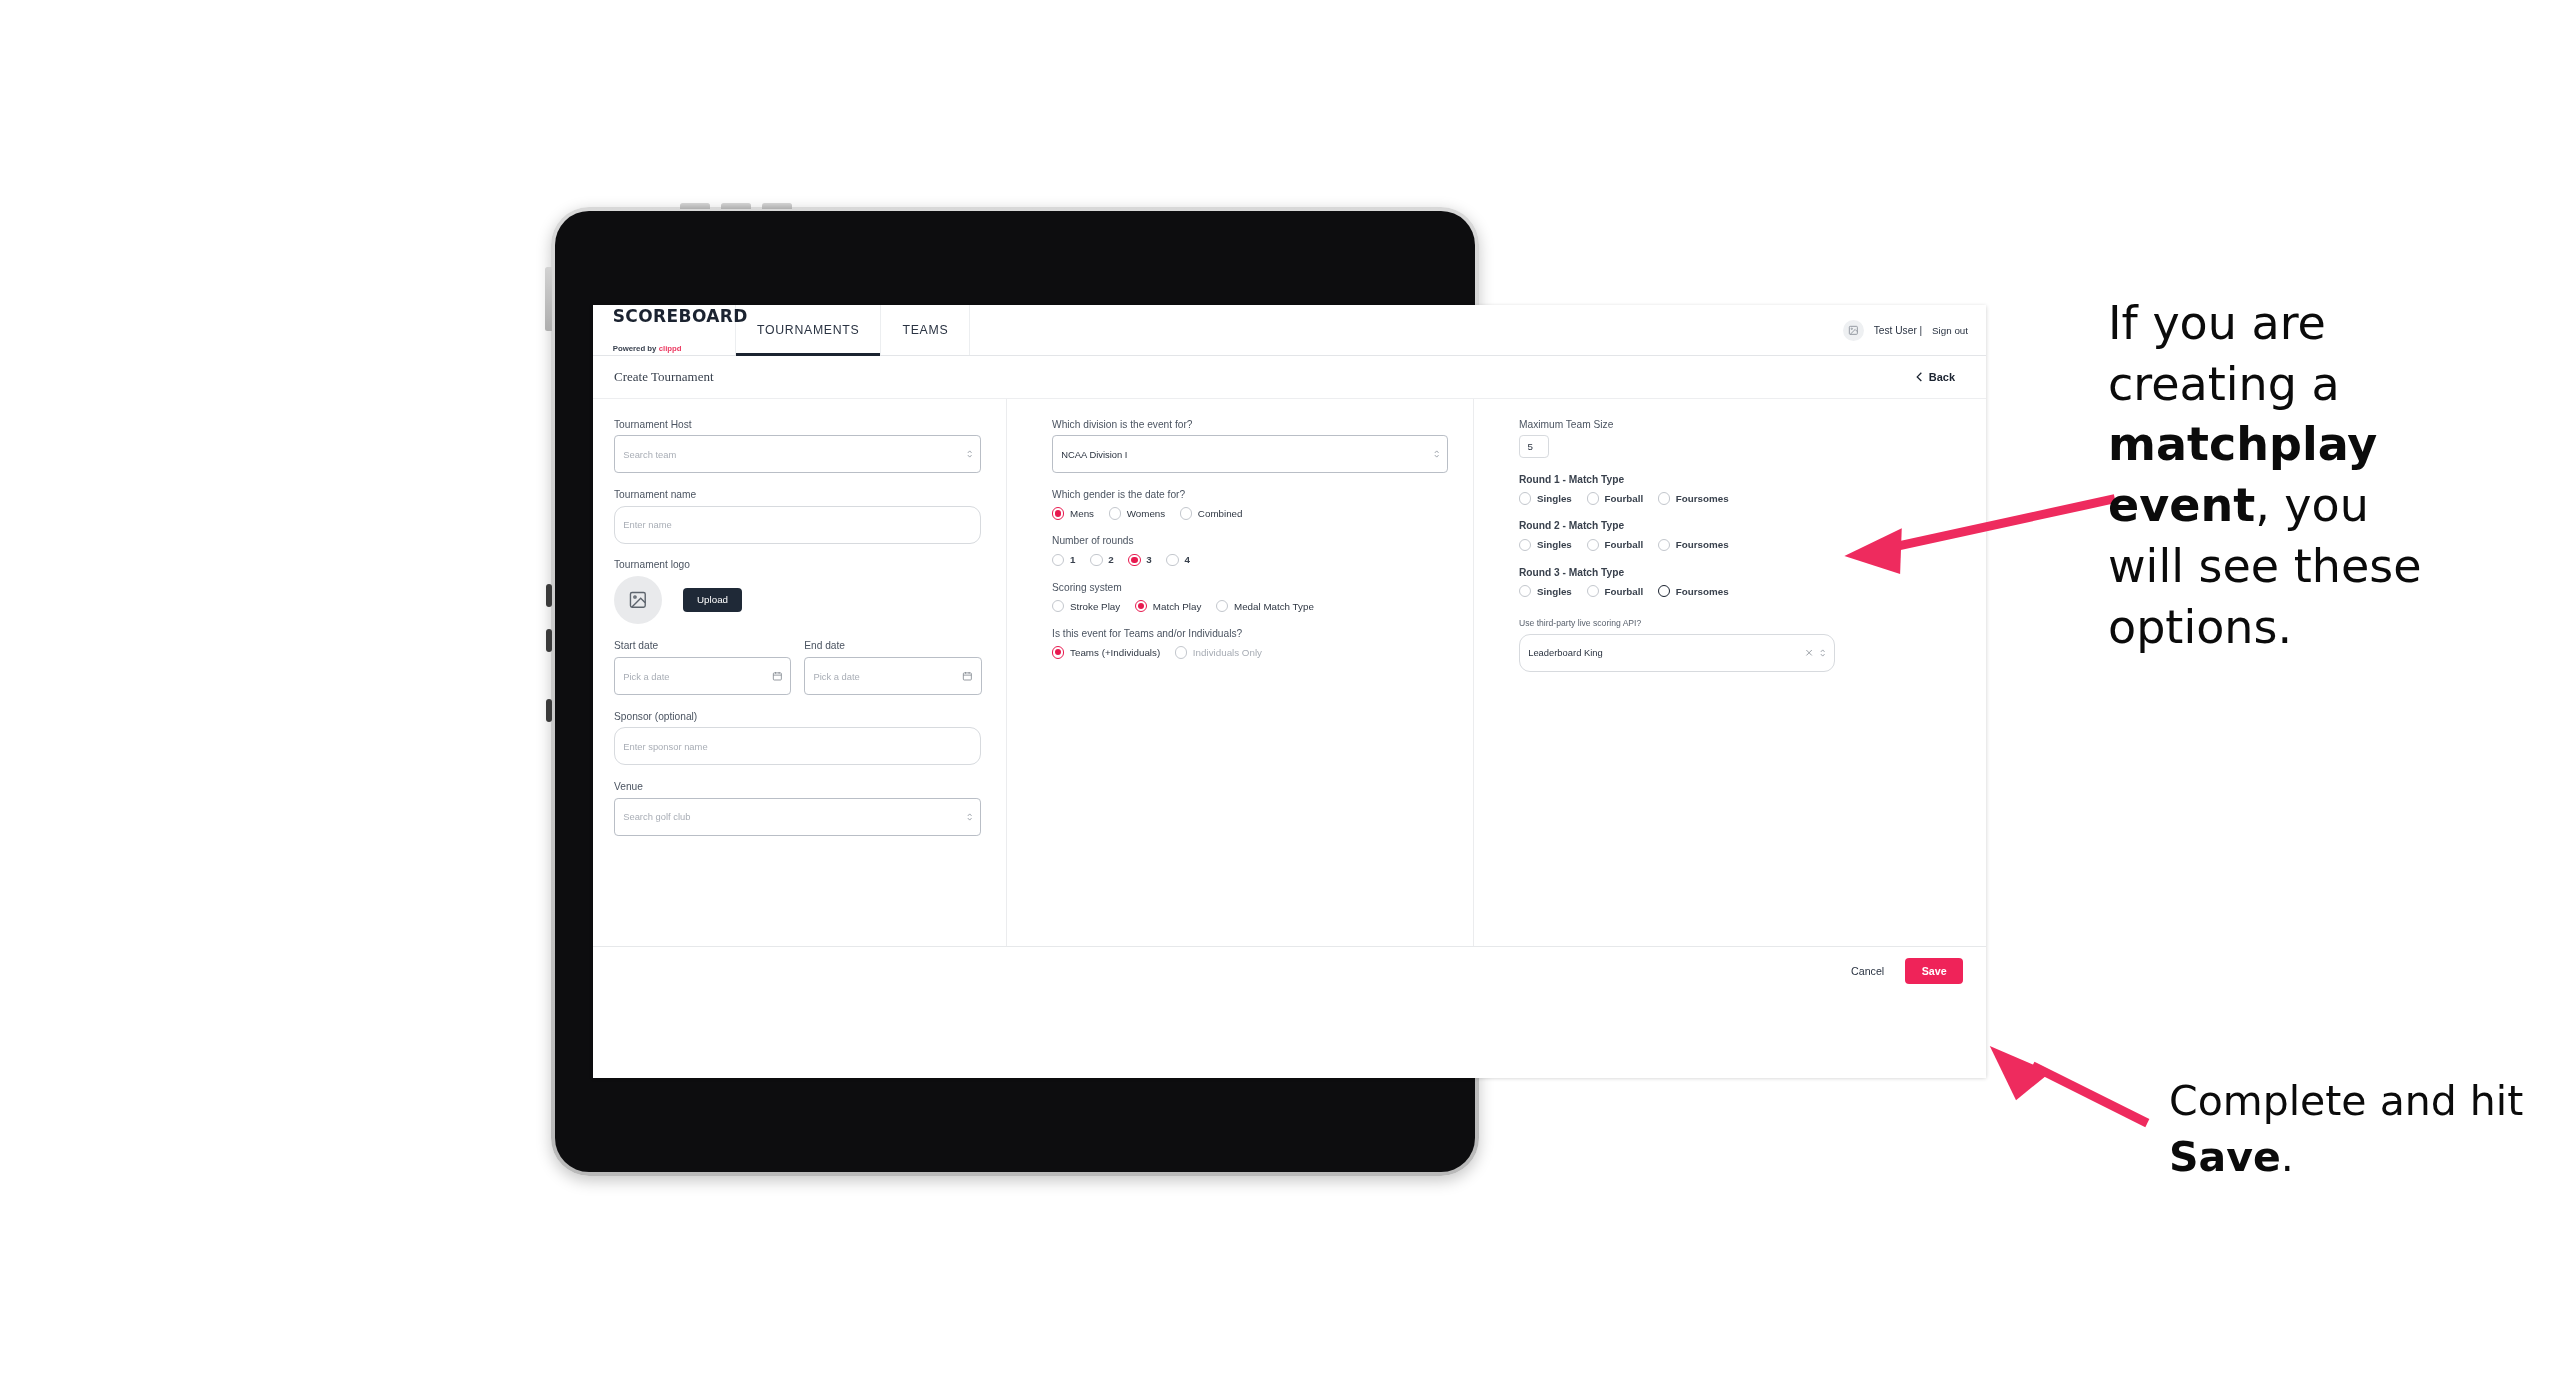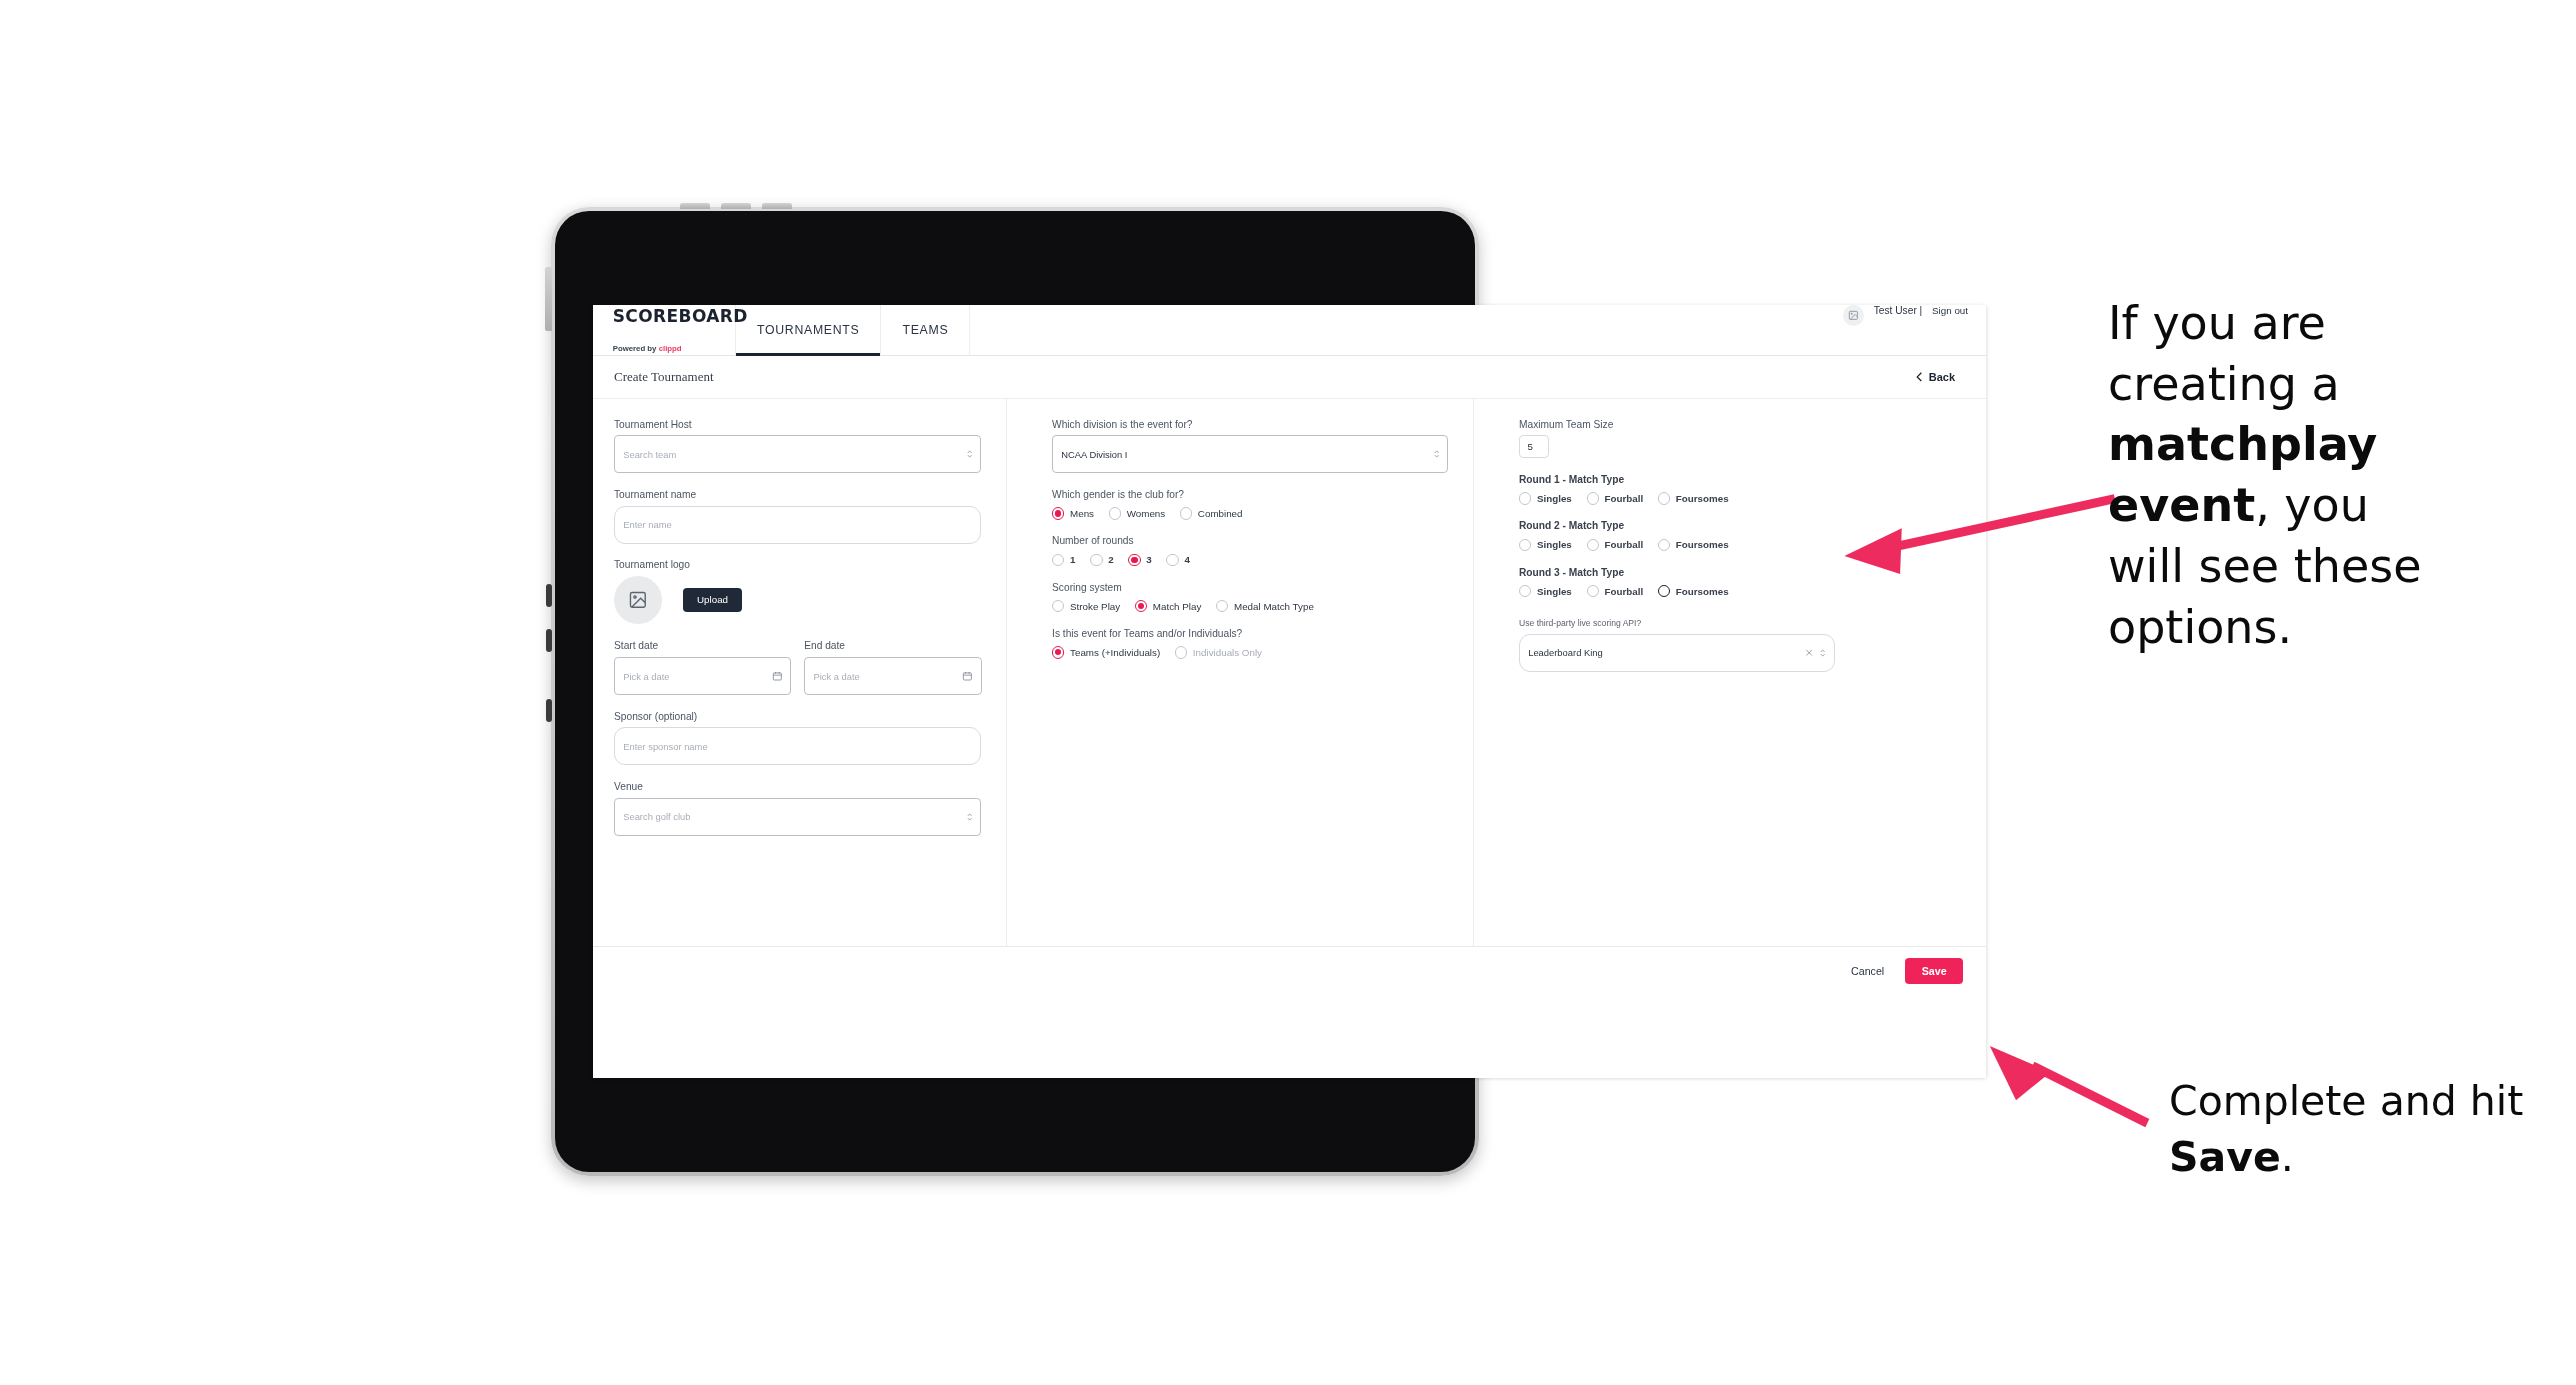--- a/index.html
+++ b/index.html
@@ -67,21 +67,21 @@
     display: flex; align-items: center; padding: 0 21px;
     font-size: 12.3px; letter-spacing: 0.7px; color: #2a3342;
     border-right: 0.8px solid #eceef0; cursor: pointer;
     position: relative;
   }
   .navtab.active::after {
     content: ""; position: absolute; left: 0; right: 0; bottom: -0.8px;
     height: 2.5px; background: #1b2330;
   }
   .nav-spacer { flex: 1; }
-  .nav-user { display: flex; gap: 9.8px; padding-right: 18px; }
+  .nav-user { display: flex; align-items: center; gap: 9.8px; padding-right: 18px; }
   .avatar {
     width: 21px; height: 21px; border-radius: 50%;
     background: #eef0f2; display: flex; align-items: center; justify-content: center;
   }
   .nav-user-name { font-size: 10.2px; color: #2a3342; }
   .nav-signout { font-size: 9.8px; color: #2a3342; cursor: pointer; }
 
   
   .page-head {
     height: 43px; display: flex; align-items: center;
@@ -321,21 +321,21 @@
             <span class="right-ic">
               <svg width="7.4" height="10.7" viewBox="0 0 10 14" fill="none" stroke="#9aa0a8" stroke-width="1.3">
                   <path d="M2.5 5.5L5 2.8l2.5 2.7"></path>
                   <path d="M2.5 8.5L5 11.2l2.5-2.7"></path>
                 </svg>
             </span>
           </div>
         </div>
 
         <div class="group">
-          <div class="q-label">Which gender is the club for?</div>
+          <div class="q-label">Which gender is the date for?</div>
           <div class="radio-row">
             <div class="radio-item">
               <span class="radio checked"></span>
               <span class="radio-label">Mens</span>
             </div>
             <div class="radio-item">
               <span class="radio"></span>
               <span class="radio-label">Womens</span>
             </div>
             <div class="radio-item">

